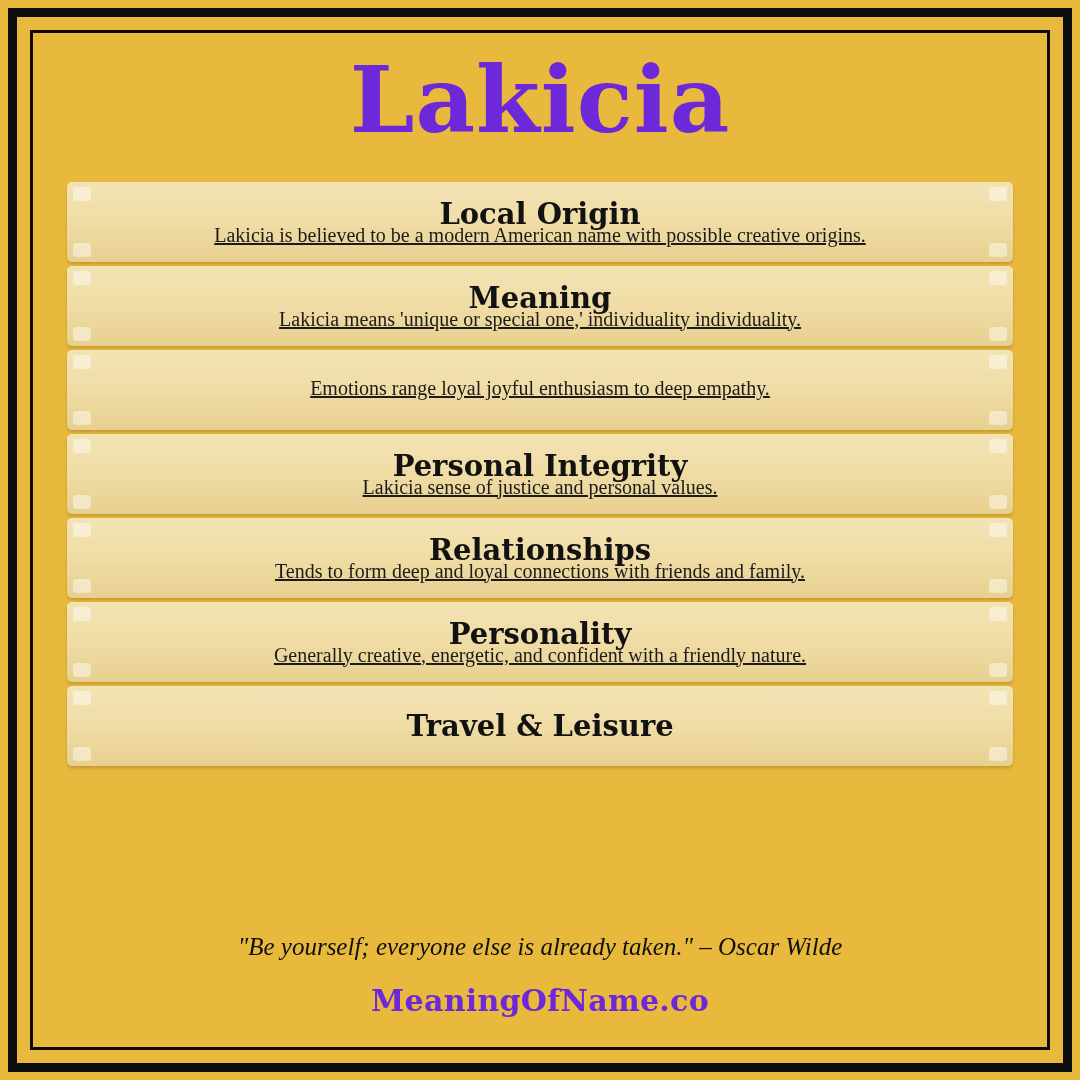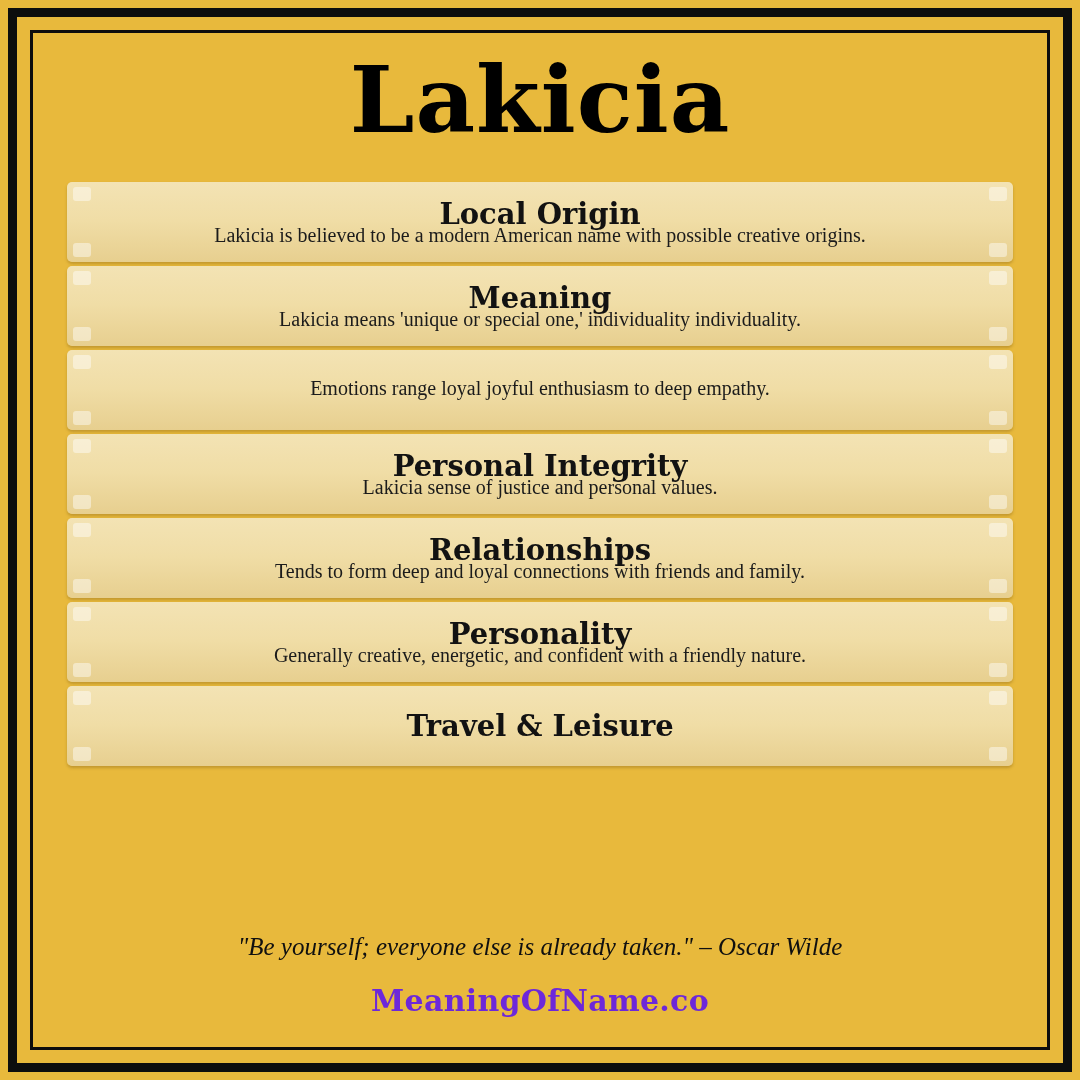--- a/index.html
+++ b/index.html
@@ -53,21 +53,21 @@
     display: flex;
     flex-direction: column;
     align-items: center;
   }
 
   .title {
     font-family: "DejaVu Serif", serif;
     font-weight: bold;
     font-size: 92px;
     line-height: 1.0;
-    color: #000000;
+    color: #6d28d9;
     margin-top: 14px;
     letter-spacing: 1px;
     text-align: center;
   }
 
   .cards {
     margin-top: 36px;
     width: 946px;
     display: flex;
     flex-direction: column;
@@ -112,20 +112,21 @@
   .card-desc {
     font-family: "Liberation Serif", serif;
     font-size: 20px;
     color: #1b1b1b;
     line-height: 1.0;
     text-align: center;
     margin-top: -4px;
     position: relative;
     z-index: 2;
     padding: 0 28px;
+    text-decoration: underline;
   }
 
   .footer {
     margin-top: auto;
     width: 100%;
     text-align: center;
     padding-bottom: 22px;
   }
   .quote {
     font-family: "Liberation Serif", serif;

